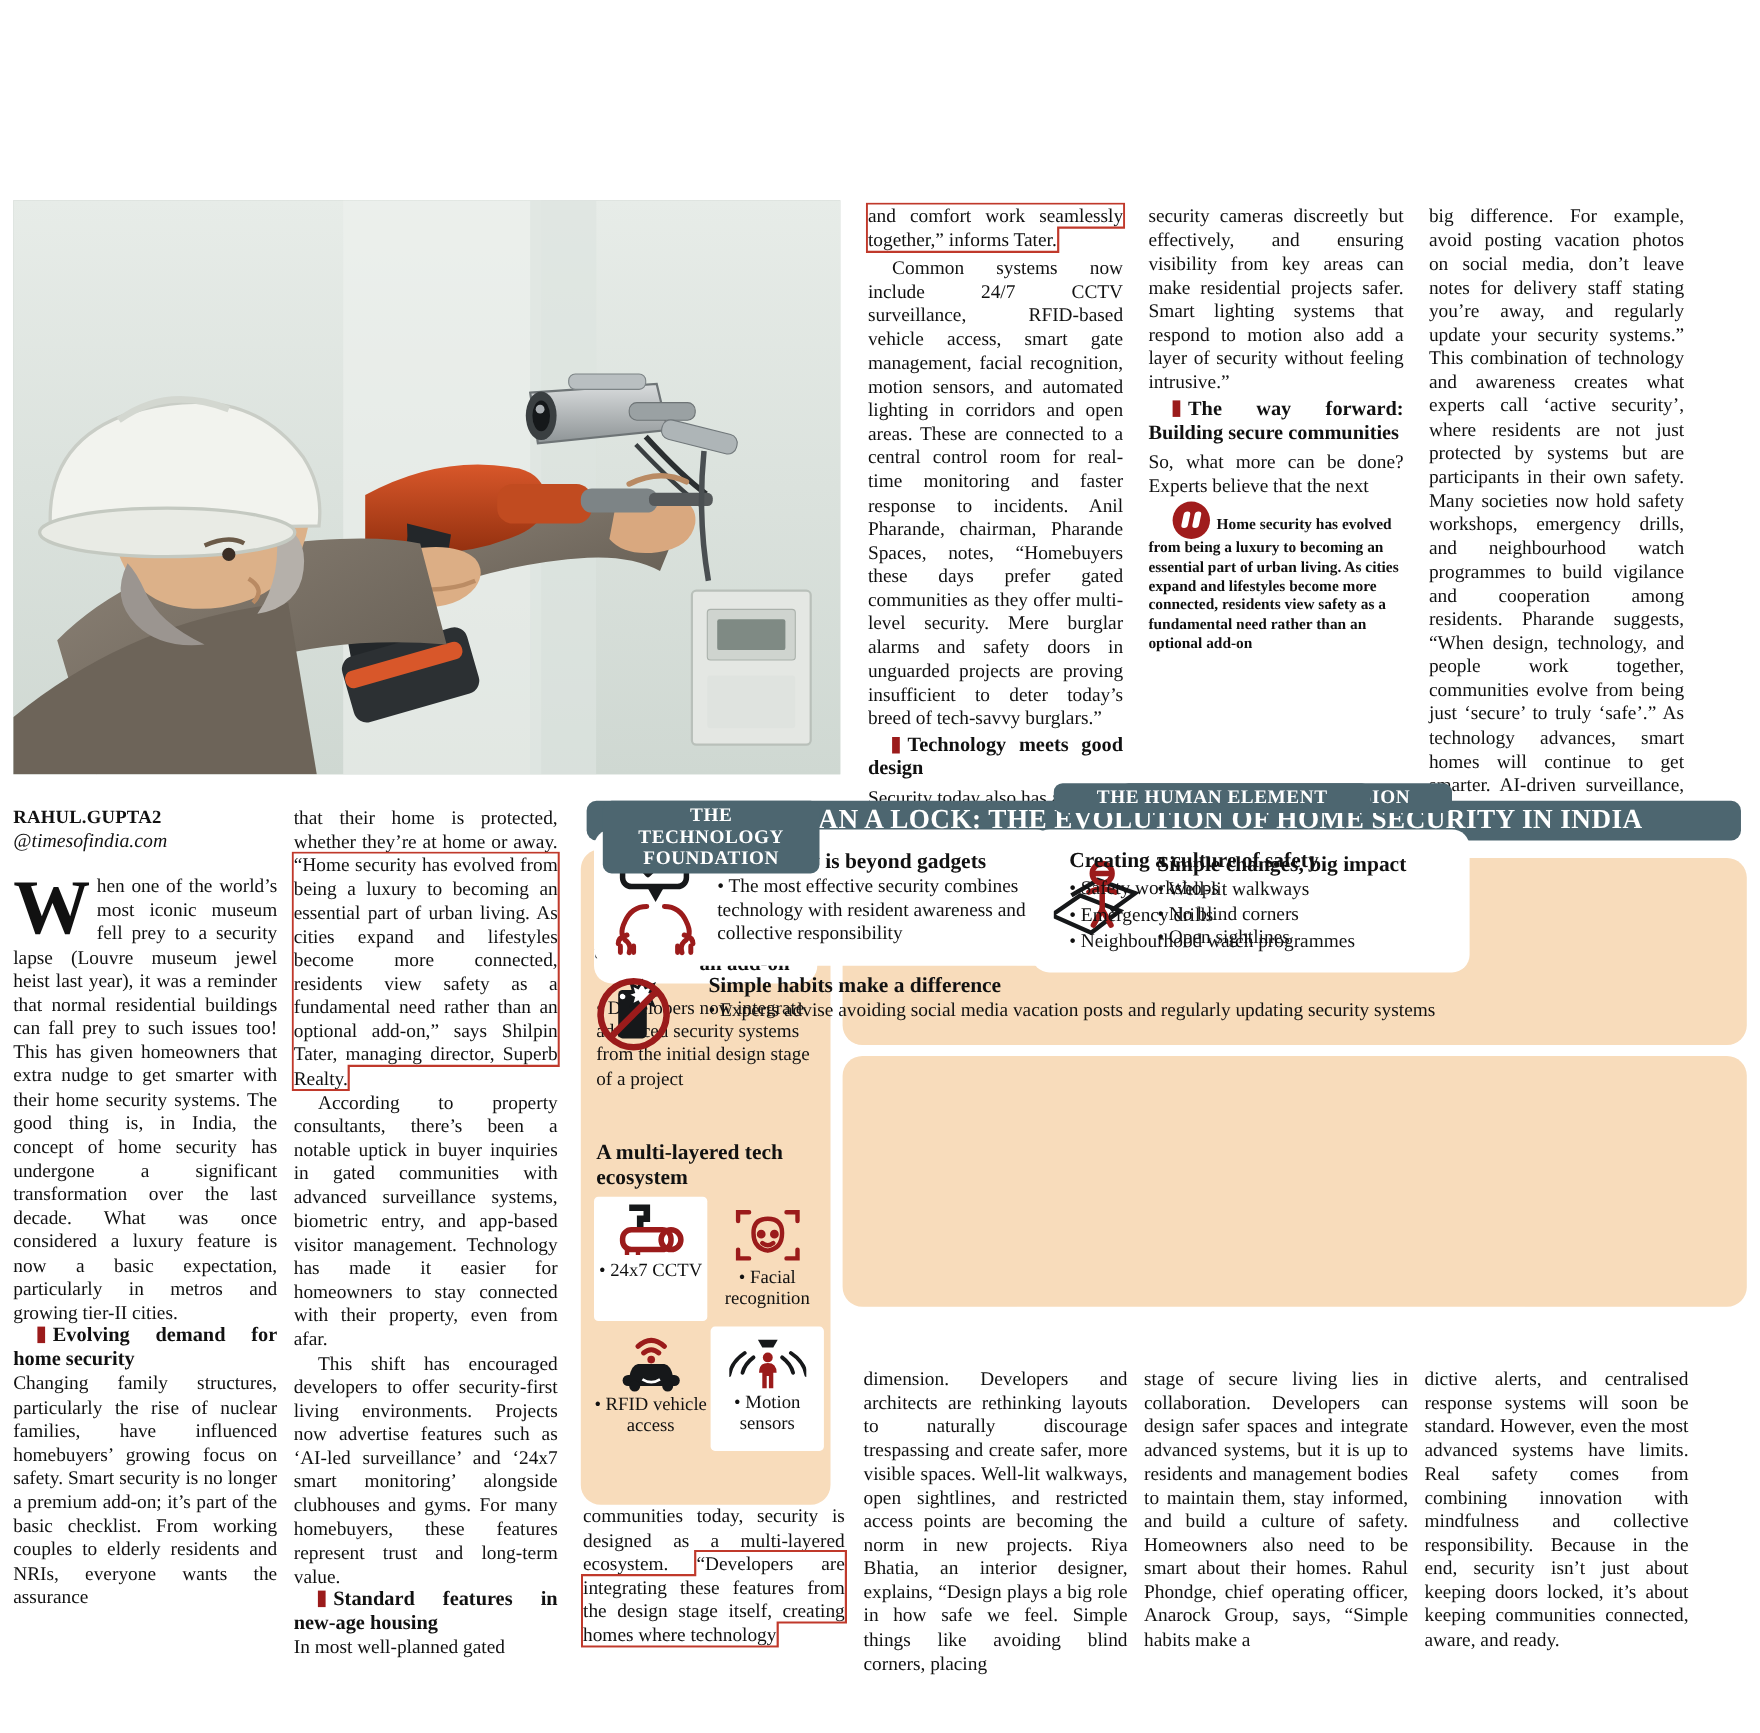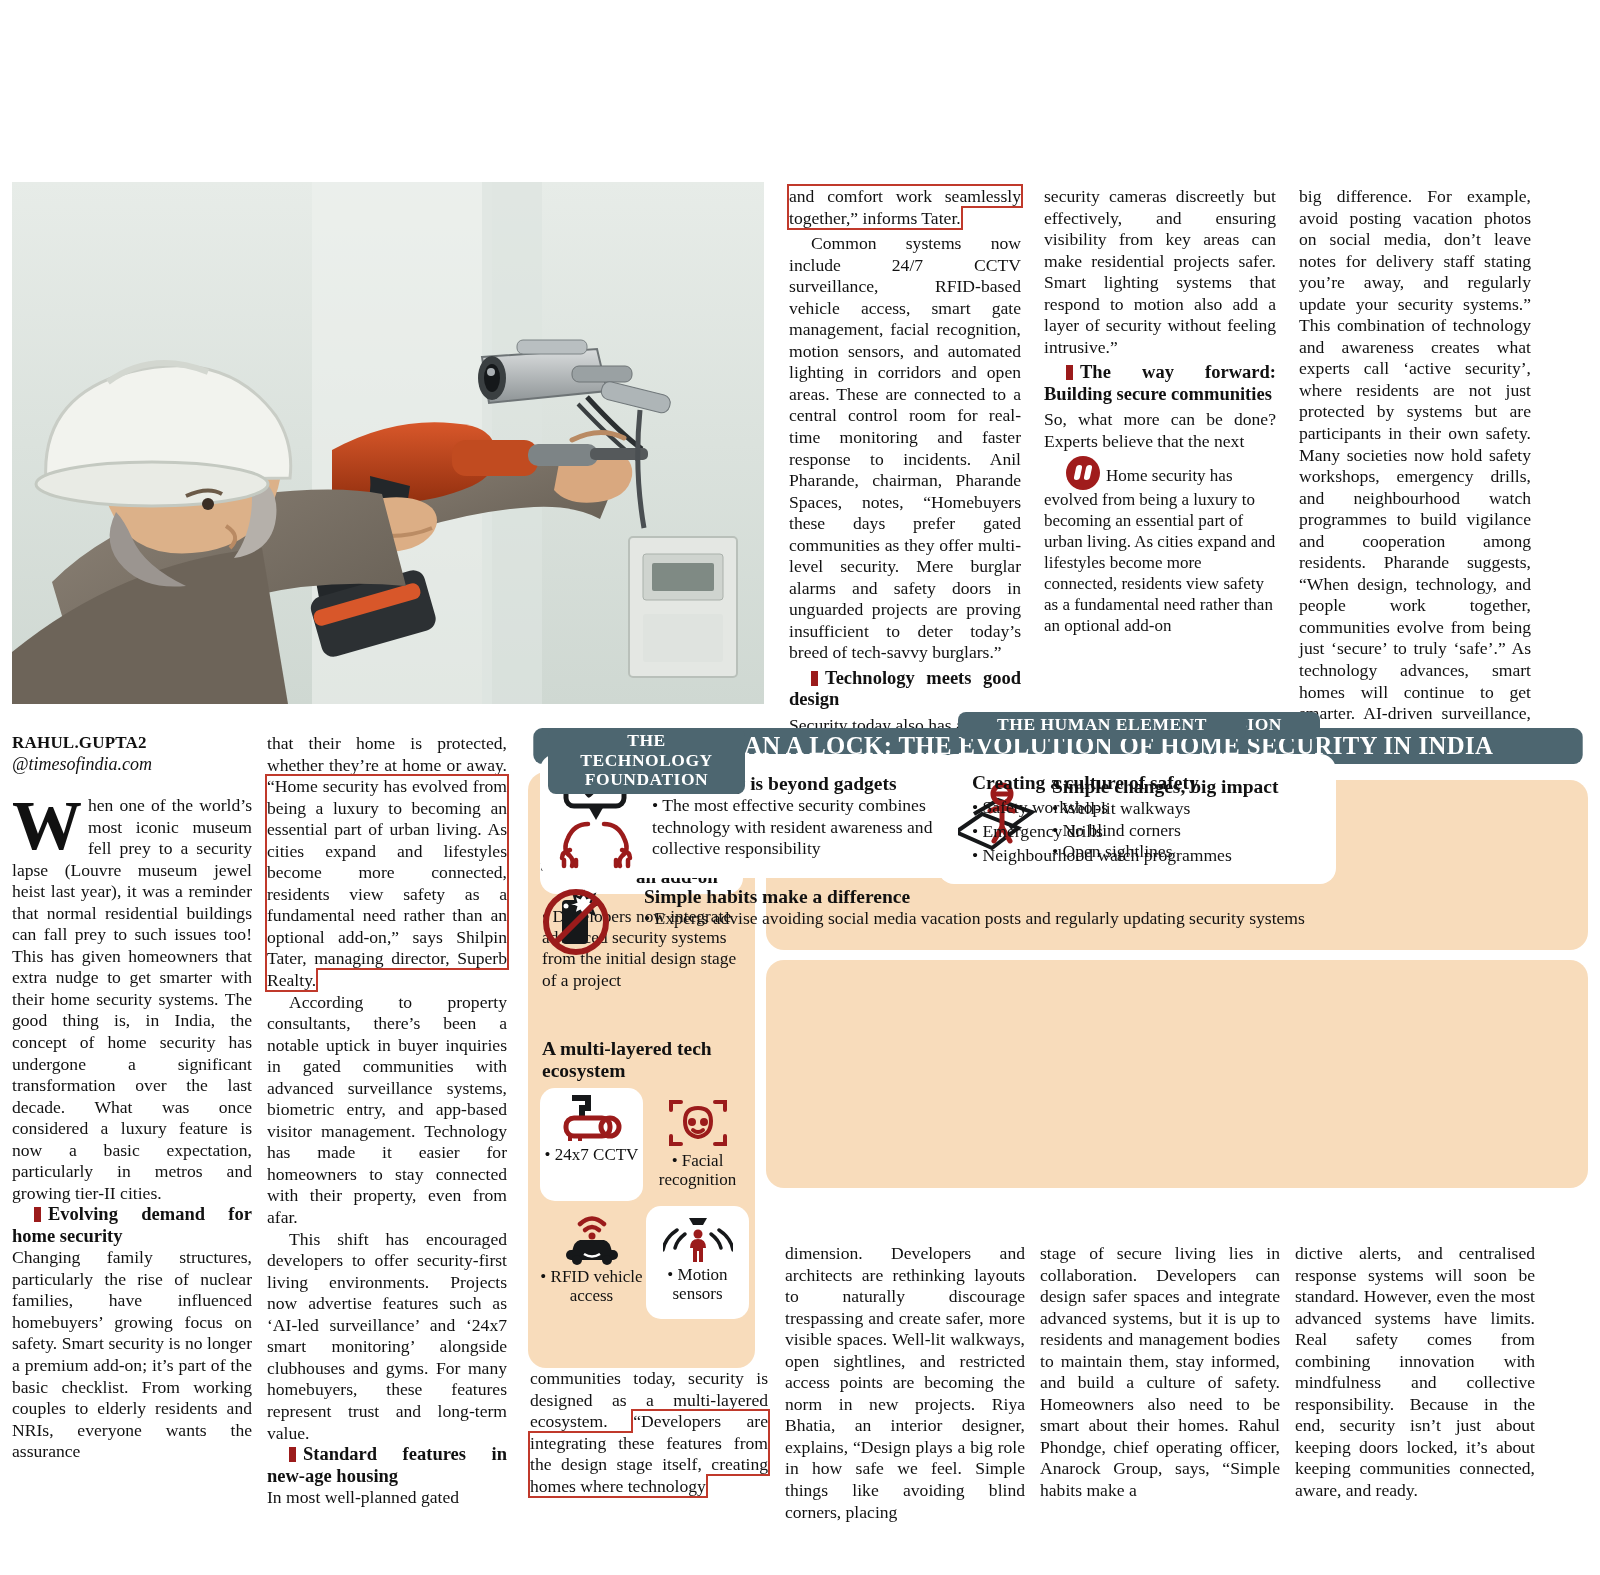--- a/index.html
+++ b/index.html
@@ -53,21 +53,21 @@
   .subhead .tick{
     display:inline-block;width:7px;height:15px;background:#9b1b1b;
     margin-right:7px;vertical-align:-2px;
   }
 
   .hl{outline:2px solid #c0392b;outline-offset:0px;
       box-decoration-break:clone;-webkit-box-decoration-break:clone;}
 
   
   .pullquote{
-    font-weight:normal;font-size:17px;line-height:1.235;
+    font-weight:bold;font-size:14px;line-height:1.235;
     margin-top:14px;text-indent:0;text-align:left;
   }
   .qmark{
     display:inline-block;width:34px;height:34px;border-radius:50%;
     background:#a01c1c;vertical-align:-9px;margin-right:6px;position:relative;
   }
   .qmark::before,.qmark::after{
     content:"";position:absolute;top:9px;width:6px;height:15px;
     background:#fff;border-radius:3px;transform:skewX(-12deg);
   }
@@ -115,21 +115,21 @@
 
   
   .techPanel{position:absolute;left:0;top:44px;width:227px;height:596px;}
   .techChip{position:absolute;left:20px;top:0;width:165px;z-index:3;}
   .techCard{position:absolute;left:12px;top:46px;width:203px;height:120px;
             display:flex;align-items:center;padding:6px 8px;box-sizing:border-box;}
   .techCardTxt{font-weight:bold;font-size:19px;line-height:1.14;margin-left:4px;}
   .techBullet{position:absolute;left:14px;top:178px;width:200px;font-size:17.4px;line-height:1.22;}
   .techSub{position:absolute;left:14px;top:310px;width:200px;font-weight:bold;font-size:19.5px;line-height:1.13;}
   .miniGrid{position:absolute;left:10px;top:360px;width:210px;height:232px;}
-  .mini{position:absolute;width:103px;height:113px;border-radius:15px;
+  .mini{position:absolute;width:103px;height:113px;border-radius:4px;
         display:flex;flex-direction:column;align-items:center;justify-content:flex-start;
         padding-top:6px;box-sizing:border-box;}
   .mini .lbl{font-size:17px;line-height:1.1;text-align:center;margin-top:2px;}
   .mini.w{background:#fff;}
   .m1{left:2px;top:0;}
   .m2{left:108px;top:0;}
   .m3{left:2px;top:118px;}
   .m4{left:108px;top:118px;}
 
   

